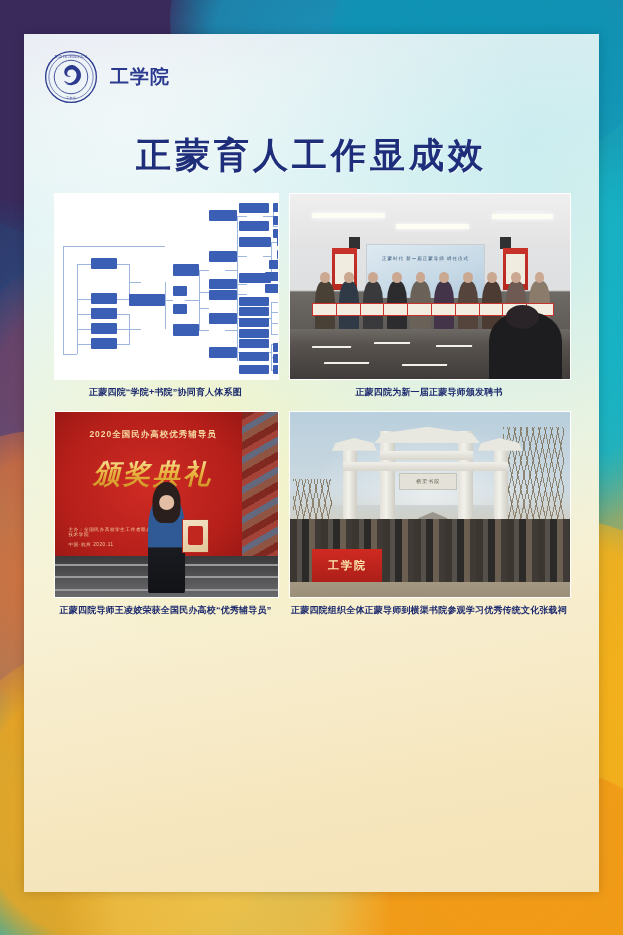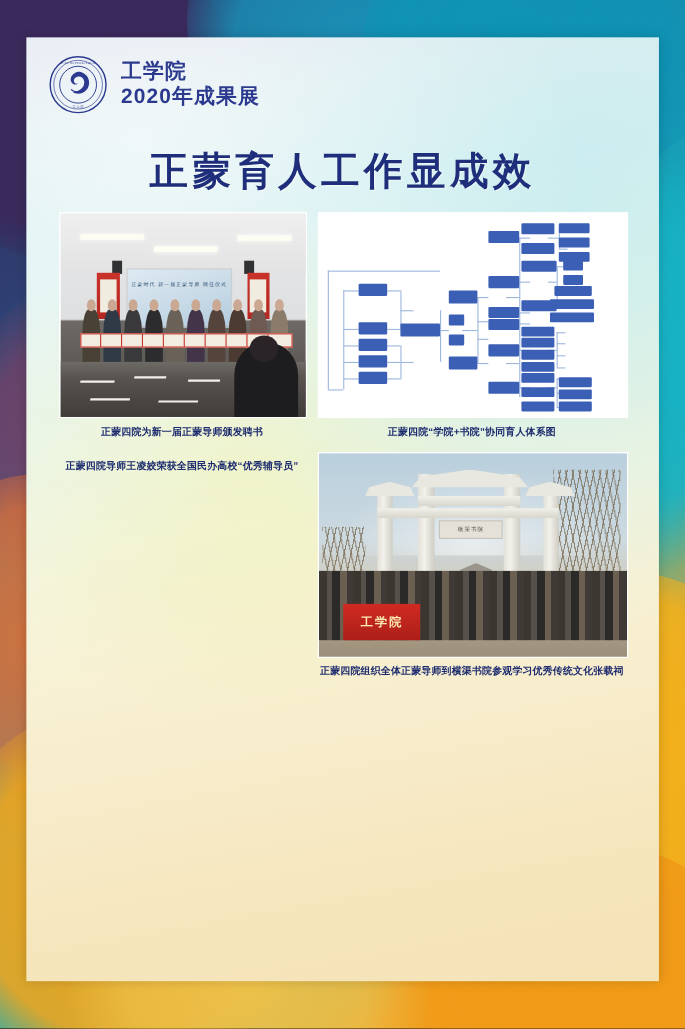--- a/index.html
+++ b/index.html
@@ -191,100 +191,27 @@
         <circle cx="50" cy="50" r="31" fill="none" stroke="#2b3a8f" stroke-width="1.6"></circle>
         <path d="M50 28 c-9 2 -14 9 -12 16 c2 6 9 7 12 4 c-5 1 -8 -2 -7 -6 c1 -5 7 -7 12 -5 c6 3 7 11 3 17 c-4 6 -12 9 -18 8 c7 5 18 4 24 -3 c7 -8 6 -21 -3 -27 c-3 -3 -7 -4 -11 -4 z" fill="#2b3a8f"></path>
         <path d="M38 58 c6 5 16 6 23 2" fill="none" stroke="#2b3a8f" stroke-width="2"></path>
         <g fill="#2b3a8f" font-size="5.4" font-family="'Liberation Serif',serif">
           <text x="50" y="15" text-anchor="middle">XI'AN  TECHNOLOGICAL</text>
           <text x="50" y="90" text-anchor="middle">工 学 院</text>
         </g>
       </svg>
       <div class="brand">
         <div class="brand-line1">工学院</div>
-        <div class="brand-line2">2020年成果展</div>
       </div>
     </div>
 
     <div class="title">正蒙育人工作显成效</div>
 
 
     <div class="grid">
-
-      <div class="cell">
-        <div class="photo">
-          <div class="p2">
-            <div class="ceiling"></div>
-            <div class="tube" style="left:8%;top:10%;width:26%;"></div>
-            <div class="tube" style="left:38%;top:16%;width:26%;"></div>
-            <div class="tube" style="left:72%;top:11%;width:22%;"></div>
-            <div class="speaker l"></div>
-            <div class="speaker r"></div>
-            <div class="banner l">
-                <i></i>
-              </div>
-            <div class="banner r">
-                <i></i>
-              </div>
-            <div class="screen">
-              <div class="screen-txt">正蒙时代 新一届正蒙导师 聘任仪式</div>
-            </div>
-            <div class="person" style="left:9%;background:#4a4136;">
-                <span class="head"></span>
-                <span class="cert"></span>
-              </div>
-            <div class="person" style="left:17.5%;background:#2f3a46;">
-                <span class="head"></span>
-                <span class="cert"></span>
-              </div>
-            <div class="person" style="left:26%;background:#3a3a3c;">
-                <span class="head"></span>
-                <span class="cert"></span>
-              </div>
-            <div class="person" style="left:34.5%;background:#2c2c2e;">
-                <span class="head"></span>
-                <span class="cert"></span>
-              </div>
-            <div class="person" style="left:43%;background:#6a6258;">
-                <span class="head"></span>
-                <span class="cert"></span>
-              </div>
-            <div class="person" style="left:51.5%;background:#43344a;">
-                <span class="head"></span>
-                <span class="cert"></span>
-              </div>
-            <div class="person" style="left:60%;background:#55443c;">
-                <span class="head"></span>
-                <span class="cert"></span>
-              </div>
-            <div class="person" style="left:68.5%;background:#4c3b32;">
-                <span class="head"></span>
-                <span class="cert"></span>
-              </div>
-            <div class="person" style="left:77%;background:#6e5a52;">
-                <span class="head"></span>
-                <span class="cert"></span>
-              </div>
-            <div class="person" style="left:85.5%;background:#8a7b6b;">
-                <span class="head"></span>
-                <span class="cert"></span>
-              </div>
-            <div class="table">
-              <div class="paper" style="left:8%;top:34%;width:14%;"></div>
-              <div class="paper" style="left:30%;top:26%;width:13%;"></div>
-              <div class="paper" style="left:52%;top:32%;width:13%;"></div>
-              <div class="paper" style="left:12%;top:66%;width:16%;"></div>
-              <div class="paper" style="left:40%;top:70%;width:16%;"></div>
-            </div>
-            <div class="fg"></div>
-            <div class="fg-head"></div>
-          </div>
-        </div>
-        <div class="caption">正蒙四院为新一届正蒙导师颁发聘书</div>
-      </div>
 
       <div class="cell">
         <div class="photo">
           <div class="diagram">
 
             <div class="line" style="left:8px;top:52px;width:102px;height:1px;"></div>
             <div class="line" style="left:8px;top:52px;width:1px;height:108px;"></div>
             <div class="line" style="left:8px;top:160px;width:14px;height:1px;"></div>
             <div class="line" style="left:22px;top:70px;width:1px;height:90px;"></div>
             <div class="line" style="left:22px;top:70px;width:14px;height:1px;"></div>
@@ -380,20 +307,112 @@
             <div class="node" style="left:210px;top:90px;width:40px;height:9px;"></div>
             <div class="node" style="left:218px;top:160px;width:30px;height:9px;"></div>
             <div class="node" style="left:218px;top:171px;width:30px;height:9px;"></div>
             <div class="node" style="left:218px;top:149px;width:30px;height:9px;"></div>
           </div>
         </div>
         <div class="caption">正蒙四院“学院+书院”协同育人体系图</div>
       </div>
 
       <div class="cell">
+        <div class="photo">
+          <div class="p2">
+            <div class="ceiling"></div>
+            <div class="tube" style="left:8%;top:10%;width:26%;"></div>
+            <div class="tube" style="left:38%;top:16%;width:26%;"></div>
+            <div class="tube" style="left:72%;top:11%;width:22%;"></div>
+            <div class="speaker l"></div>
+            <div class="speaker r"></div>
+            <div class="banner l">
+                <i></i>
+              </div>
+            <div class="banner r">
+                <i></i>
+              </div>
+            <div class="screen">
+              <div class="screen-txt">正蒙时代 新一届正蒙导师 聘任仪式</div>
+            </div>
+            <div class="person" style="left:9%;background:#4a4136;">
+                <span class="head"></span>
+                <span class="cert"></span>
+              </div>
+            <div class="person" style="left:17.5%;background:#2f3a46;">
+                <span class="head"></span>
+                <span class="cert"></span>
+              </div>
+            <div class="person" style="left:26%;background:#3a3a3c;">
+                <span class="head"></span>
+                <span class="cert"></span>
+              </div>
+            <div class="person" style="left:34.5%;background:#2c2c2e;">
+                <span class="head"></span>
+                <span class="cert"></span>
+              </div>
+            <div class="person" style="left:43%;background:#6a6258;">
+                <span class="head"></span>
+                <span class="cert"></span>
+              </div>
+            <div class="person" style="left:51.5%;background:#43344a;">
+                <span class="head"></span>
+                <span class="cert"></span>
+              </div>
+            <div class="person" style="left:60%;background:#55443c;">
+                <span class="head"></span>
+                <span class="cert"></span>
+              </div>
+            <div class="person" style="left:68.5%;background:#4c3b32;">
+                <span class="head"></span>
+                <span class="cert"></span>
+              </div>
+            <div class="person" style="left:77%;background:#6e5a52;">
+                <span class="head"></span>
+                <span class="cert"></span>
+              </div>
+            <div class="person" style="left:85.5%;background:#8a7b6b;">
+                <span class="head"></span>
+                <span class="cert"></span>
+              </div>
+            <div class="table">
+              <div class="paper" style="left:8%;top:34%;width:14%;"></div>
+              <div class="paper" style="left:30%;top:26%;width:13%;"></div>
+              <div class="paper" style="left:52%;top:32%;width:13%;"></div>
+              <div class="paper" style="left:12%;top:66%;width:16%;"></div>
+              <div class="paper" style="left:40%;top:70%;width:16%;"></div>
+            </div>
+            <div class="fg"></div>
+            <div class="fg-head"></div>
+          </div>
+        </div>
+        <div class="caption">正蒙四院为新一届正蒙导师颁发聘书</div>
+      </div>
+
+      <div class="cell">
+        <div class="photo">
+          <div class="p3">
+            <div class="mosaic"></div>
+            <div class="topline">2020全国民办高校优秀辅导员</div>
+            <div class="bigcal">颁奖典礼</div>
+            <div class="subline">主办：全国民办高校学生工作者联席会    承办：浙江育英职业技术学院</div>
+            <div class="subline2">中国·杭州    2020.11</div>
+            <div class="floor">
+              <div class="floorline" style="top:18%;"></div>
+              <div class="floorline" style="top:48%;"></div>
+              <div class="floorline" style="top:80%;"></div>
+            </div>
+            <div class="girl-body"></div>
+            <div class="girl-hair"></div>
+            <div class="girl-face"></div>
+            <div class="award">
+                <i></i>
+              </div>
+          </div>
+        </div>
         <div class="caption">正蒙四院导师王凌姣荣获全国民办高校“优秀辅导员”</div>
       </div>
 
       <div class="cell">
         <div class="photo">
           <div class="p4">
             <div class="sky-sun"></div>
             <div class="tree" style="right:2%;top:8%;width:22%;height:52%;"></div>
             <div class="tree" style="left:1%;top:36%;width:14%;height:26%;"></div>
             <div class="pavilion"></div>

